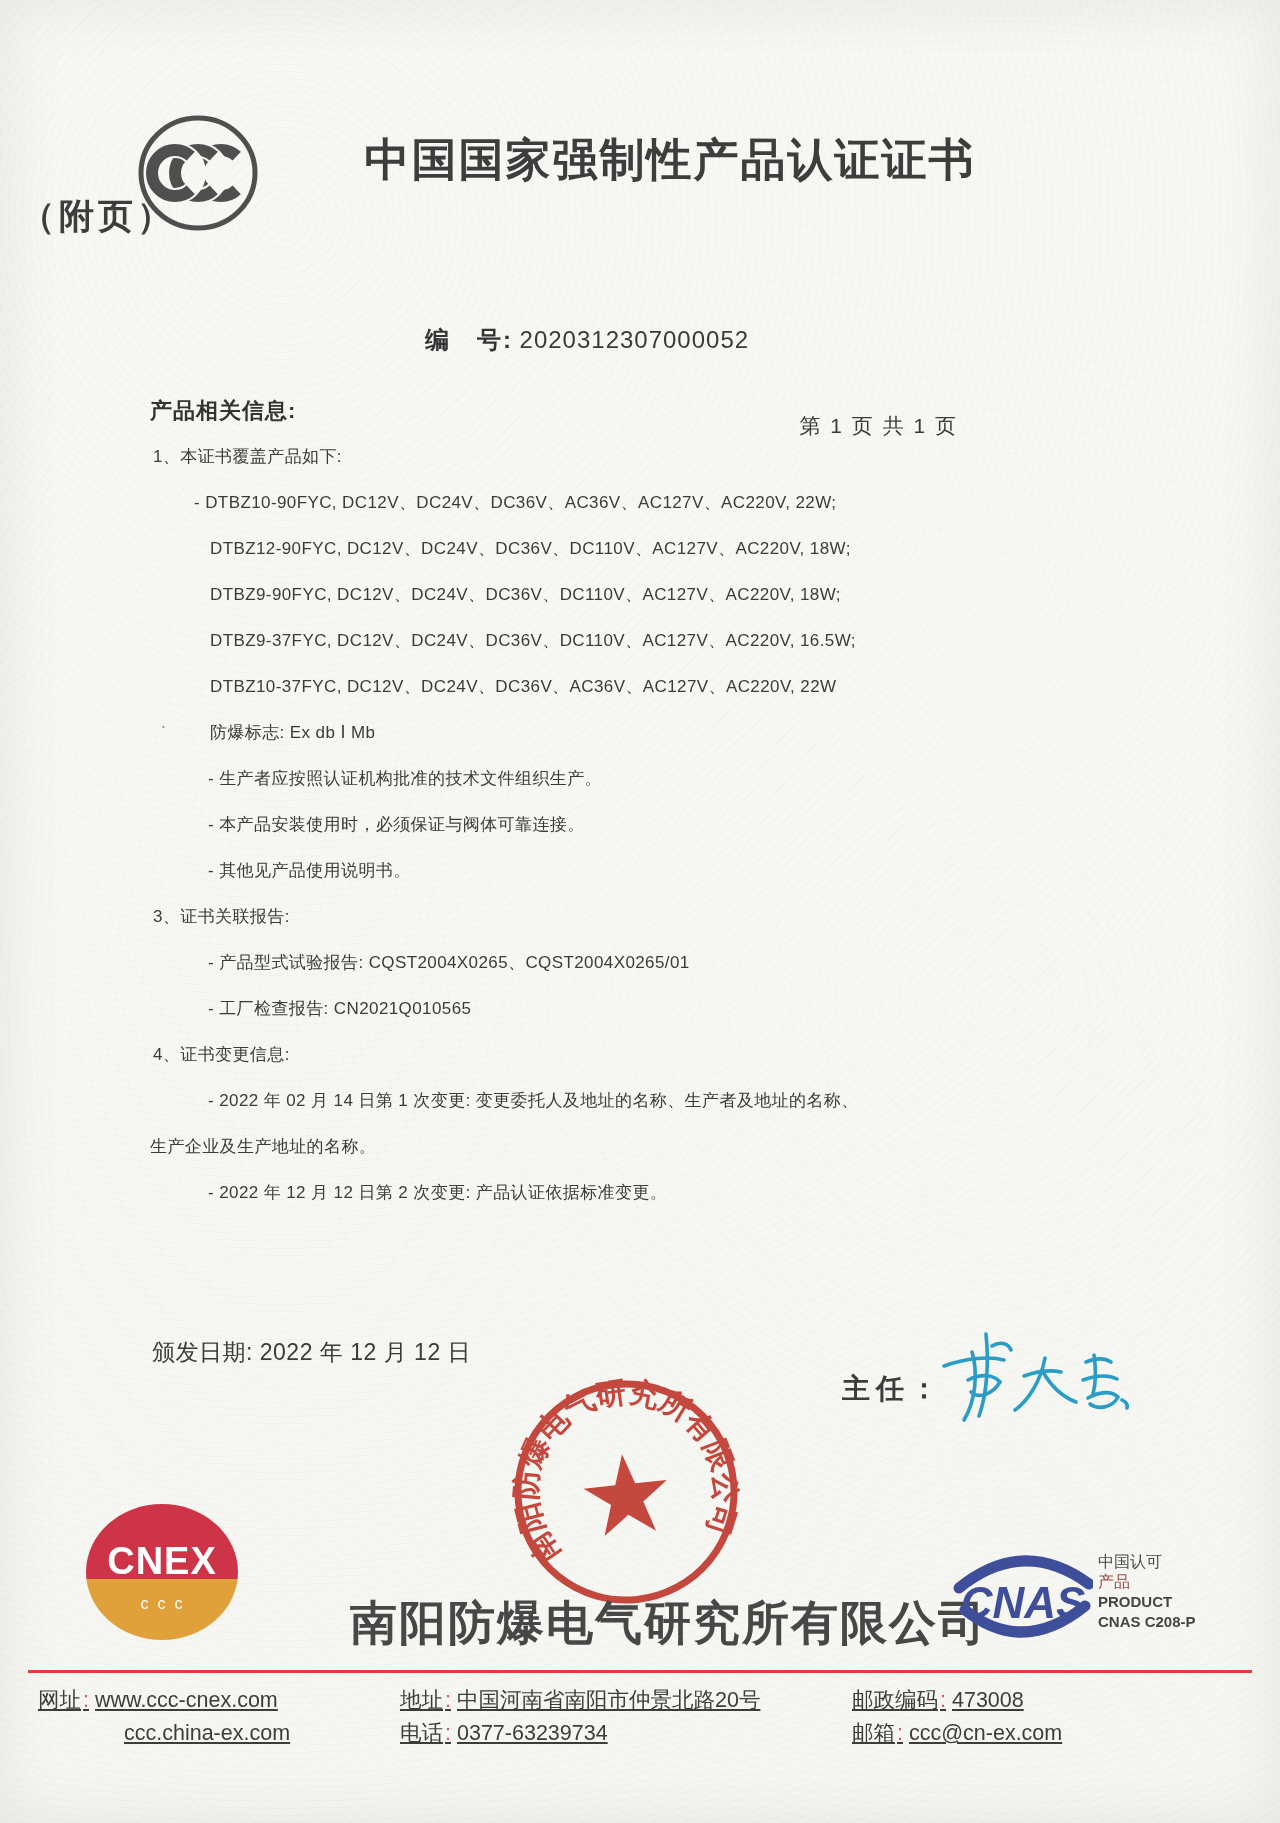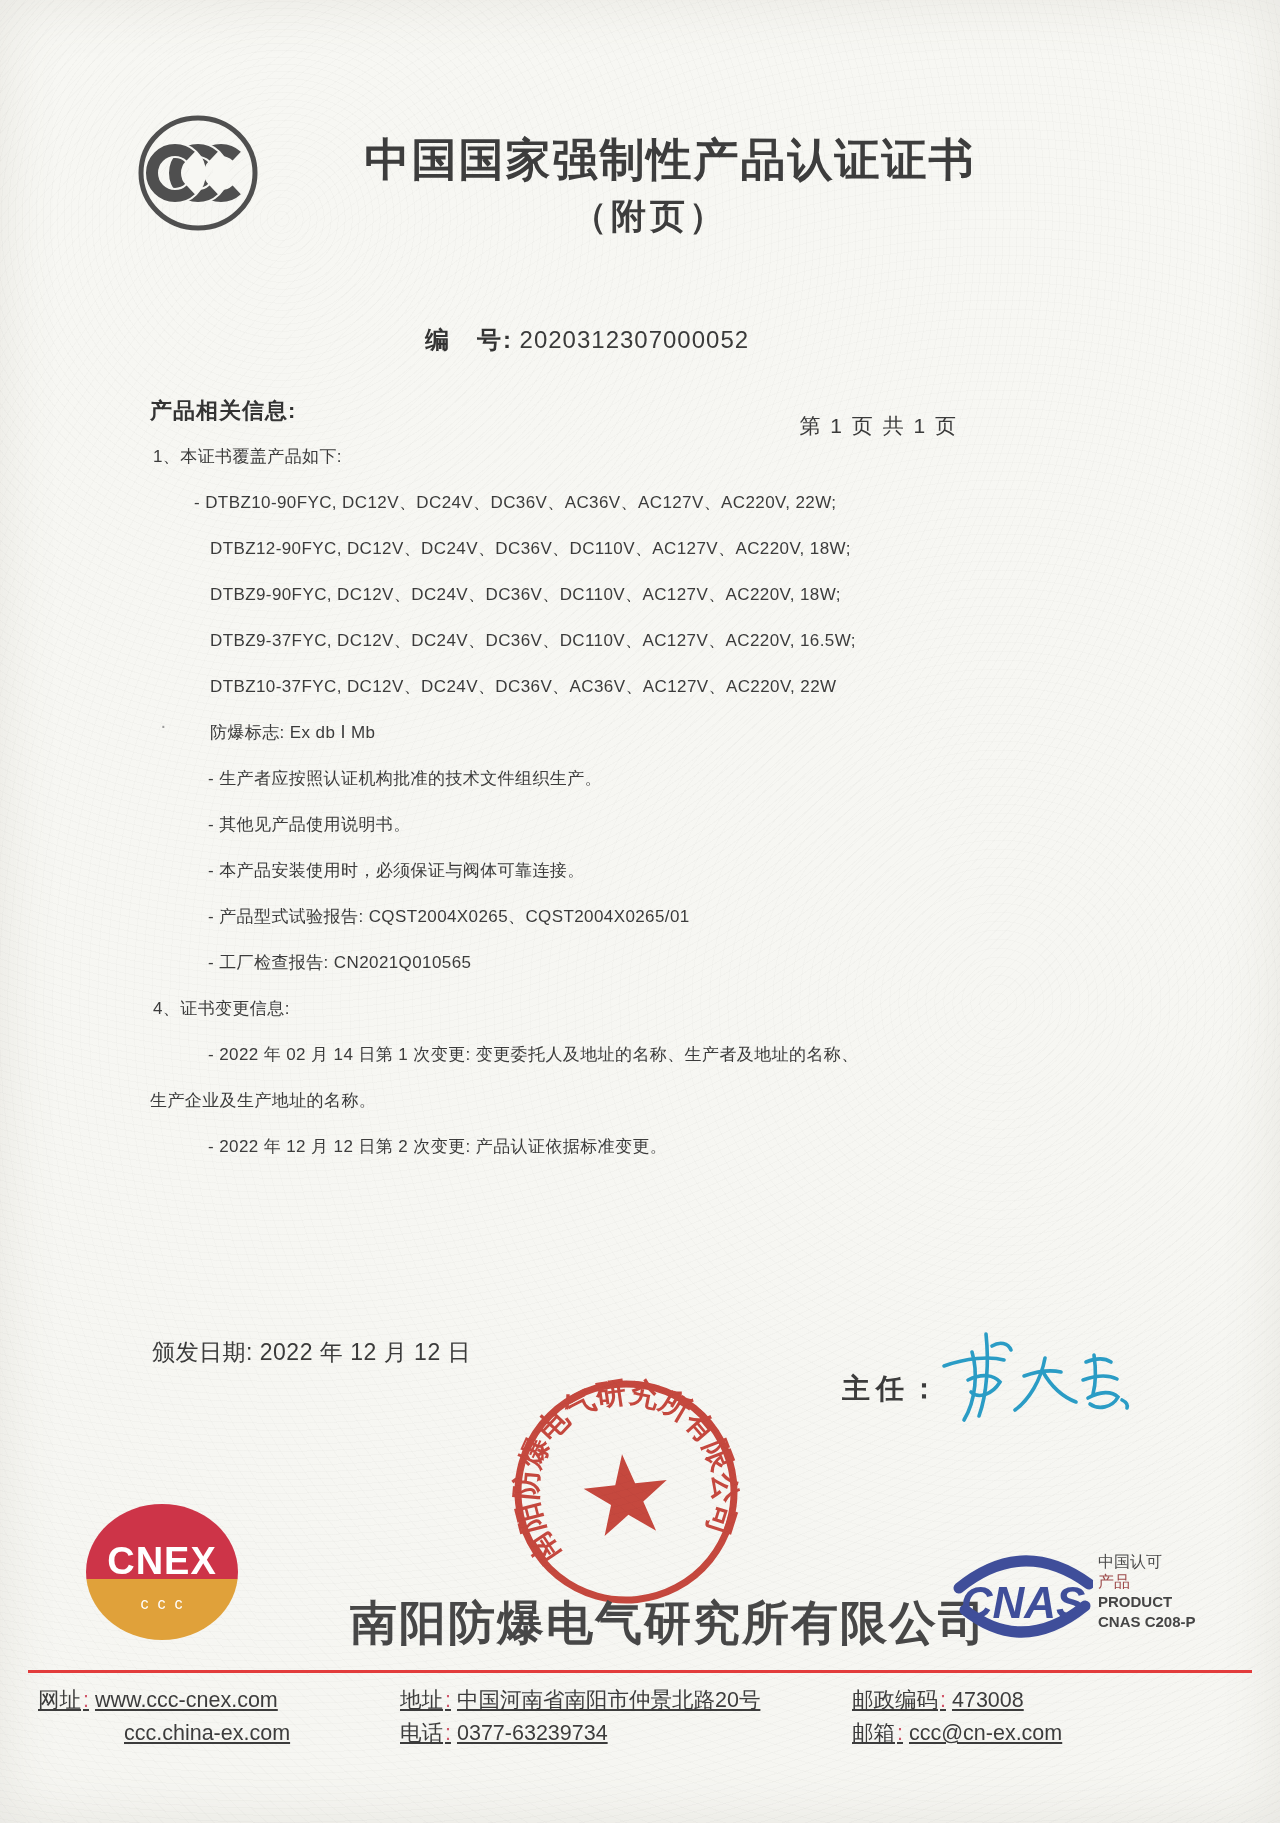--- a/index.html
+++ b/index.html
@@ -7,21 +7,21 @@
     font-family:"Liberation Sans","DejaVu Sans",sans-serif;color:#3b3b3b;
     background:
       repeating-radial-gradient(circle at 22% 12%, rgba(150,150,145,0.045) 0 1px, transparent 1px 7px),
       repeating-radial-gradient(circle at 78% 55%, rgba(150,150,145,0.035) 0 1px, transparent 1px 9px),
       linear-gradient(#f7f7f3,#f6f6f2);
     box-shadow:inset 0 0 60px rgba(120,115,100,0.12);}
   
   .ccc-logo{position:absolute;left:136px;top:112px;}
   .title{position:absolute;left:0;right:0;top:130px;text-align:center;padding-left:60px;
     font-size:45px;font-weight:bold;color:#3d3d3d;letter-spacing:2px;}
-  .subtitle{position:absolute;left:0;right:0;top:193px;text-align:center;padding-left:20px;
+  .subtitle{position:absolute;left:0;right:0;top:193px;padding-left:20px;
     font-size:35px;font-weight:bold;color:#3d3d3d;letter-spacing:4px;}
   .certno{position:absolute;left:0;right:0;top:324px;text-align:center;padding-right:106px;font-size:24px;}
   .certno .lbl{font-weight:bold;color:#333;letter-spacing:2px;margin-top:48px;}
   .certno .num{letter-spacing:1px;color:#3a3a3a;}
   .pageinfo{position:absolute;right:322px;top:372px;font-size:21px;color:#3a3a3a;letter-spacing:2px;margin-top:40px;}
   .prodhdr{position:absolute;left:150px;top:396px;font-size:22px;font-weight:bold;color:#333;letter-spacing:1px;}
   
   .body-lines{position:absolute;left:150px;top:434px;right:120px;font-size:17px;color:#3b3b3b;}
   .body-lines .ln{height:46px;line-height:46px;white-space:nowrap;letter-spacing:.4px;}
   .ind-a{padding-left:3px;}
@@ -82,22 +82,23 @@
 
   <div class="body-lines">
     <div class="ln ind-a">1、本证书覆盖产品如下:</div>
     <div class="ln ind-b">- DTBZ10-90FYC, DC12V、DC24V、DC36V、AC36V、AC127V、AC220V, 22W;</div>
     <div class="ln ind-c">DTBZ12-90FYC, DC12V、DC24V、DC36V、DC110V、AC127V、AC220V, 18W;</div>
     <div class="ln ind-c">DTBZ9-90FYC, DC12V、DC24V、DC36V、DC110V、AC127V、AC220V, 18W;</div>
     <div class="ln ind-c">DTBZ9-37FYC, DC12V、DC24V、DC36V、DC110V、AC127V、AC220V, 16.5W;</div>
     <div class="ln ind-c">DTBZ10-37FYC, DC12V、DC24V、DC36V、AC36V、AC127V、AC220V, 22W</div>
     <div class="ln ind-c">防爆标志: Ex db Ⅰ Mb</div>
     <div class="ln ind-d">- 生产者应按照认证机构批准的技术文件组织生产。</div>
+    <div class="ln ind-d">- 本产品安装使用时，必须保证与阀体可靠连接。</div>
     <div class="ln ind-d">- 其他见产品使用说明书。</div>
-    <div class="ln ind-d">- 本产品安装使用时，必须保证与阀体可靠连接。</div>
+    <div class="ln ind-a">3、证书关联报告:</div>
     <div class="ln ind-d">- 产品型式试验报告: CQST2004X0265、CQST2004X0265/01</div>
     <div class="ln ind-d">- 工厂检查报告: CN2021Q010565</div>
     <div class="ln ind-a">4、证书变更信息:</div>
     <div class="ln ind-d">- 2022 年 02 月 14 日第 1 次变更: 变更委托人及地址的名称、生产者及地址的名称、</div>
     <div class="ln ind-e">生产企业及生产地址的名称。</div>
     <div class="ln ind-d">- 2022 年 12 月 12 日第 2 次变更: 产品认证依据标准变更。</div>
   </div>
   <div class="margin-mark">·</div>
 
   <div class="issuedate">颁发日期: 2022 年 12 月 12 日</div>

